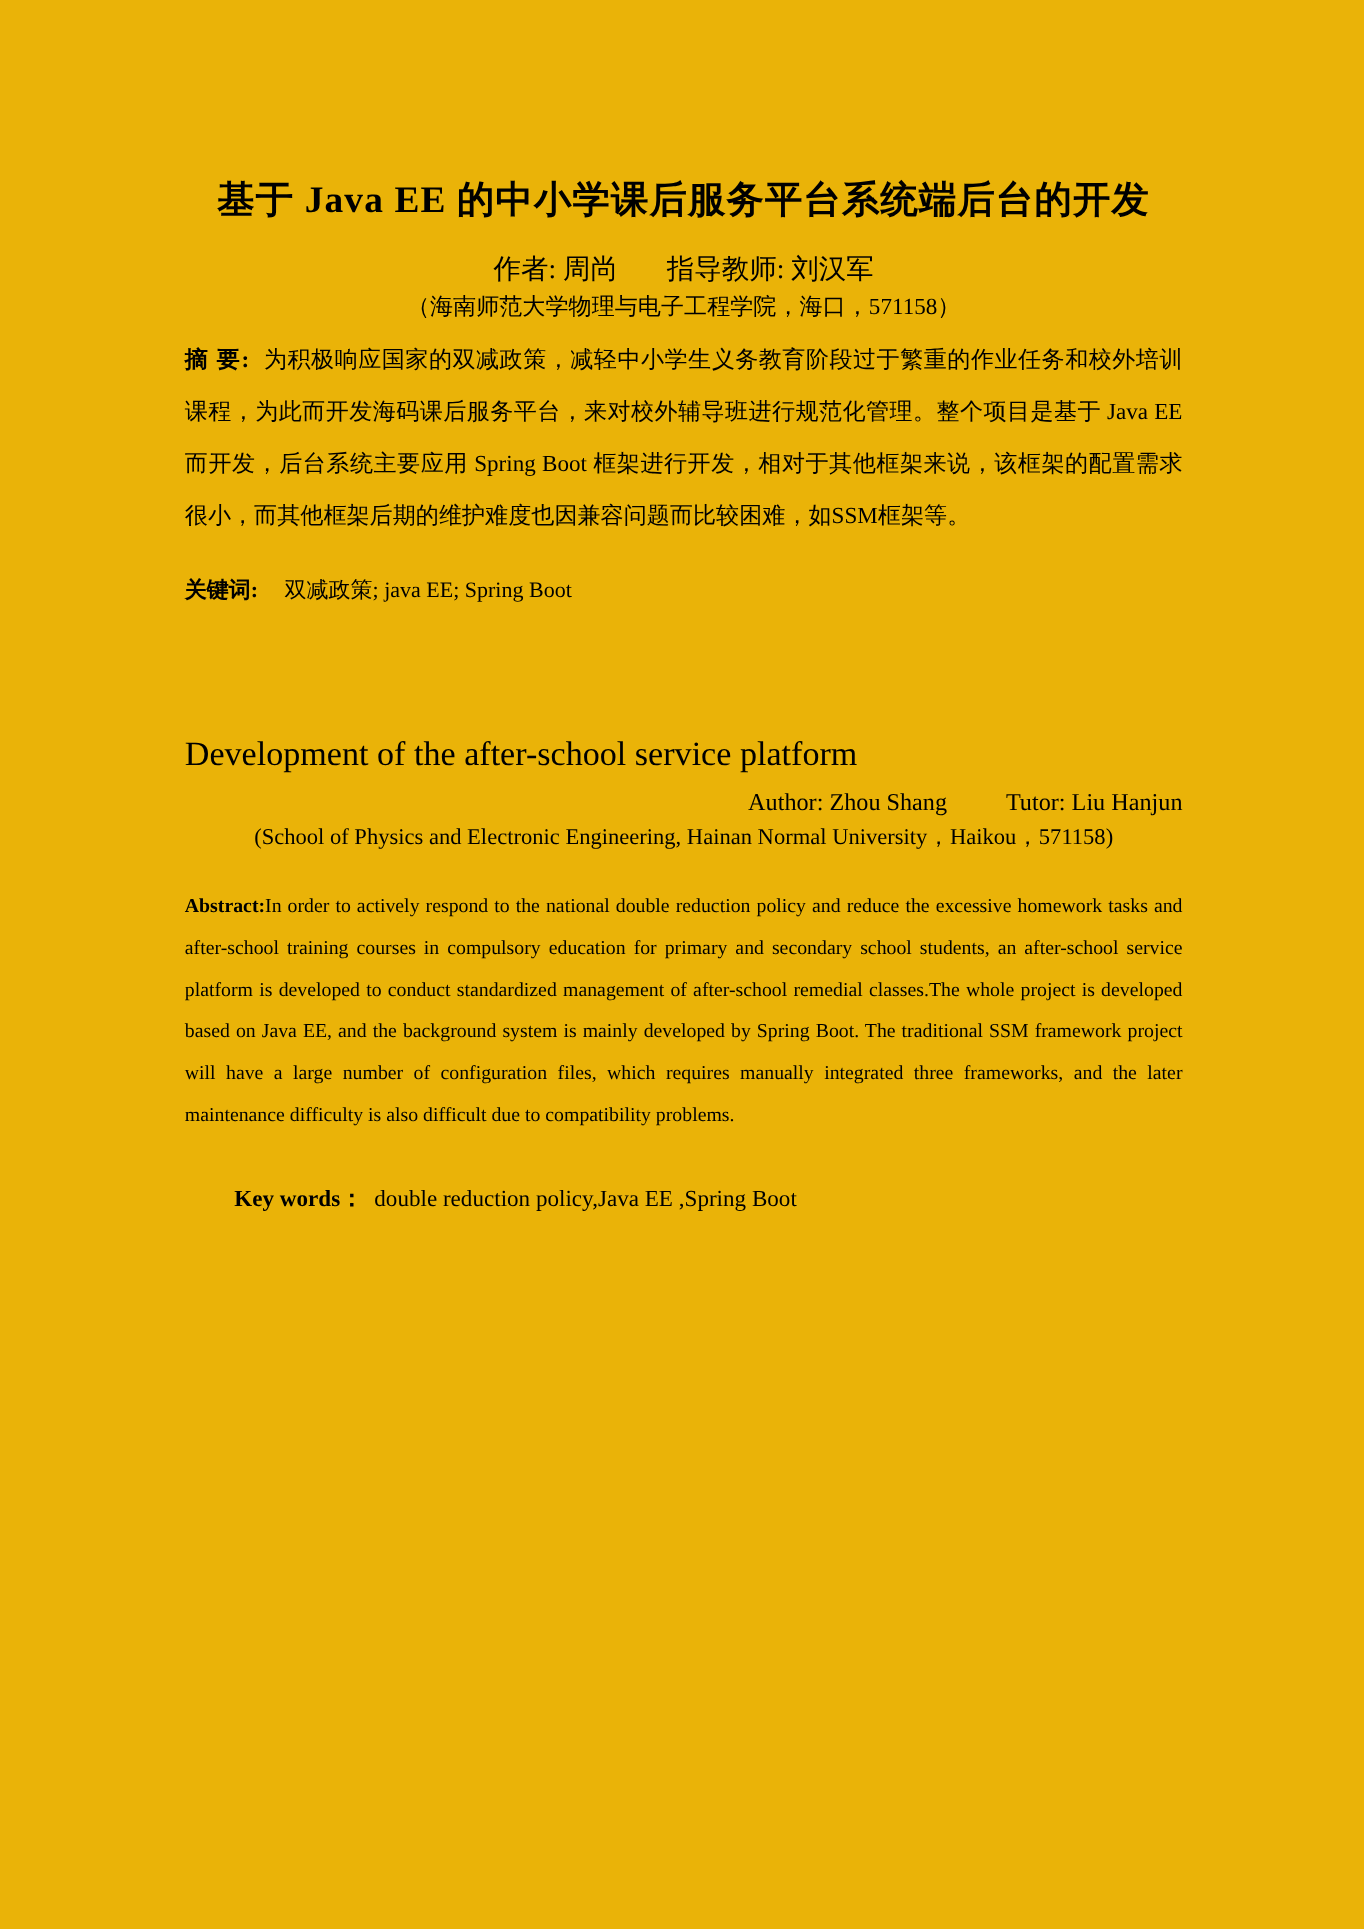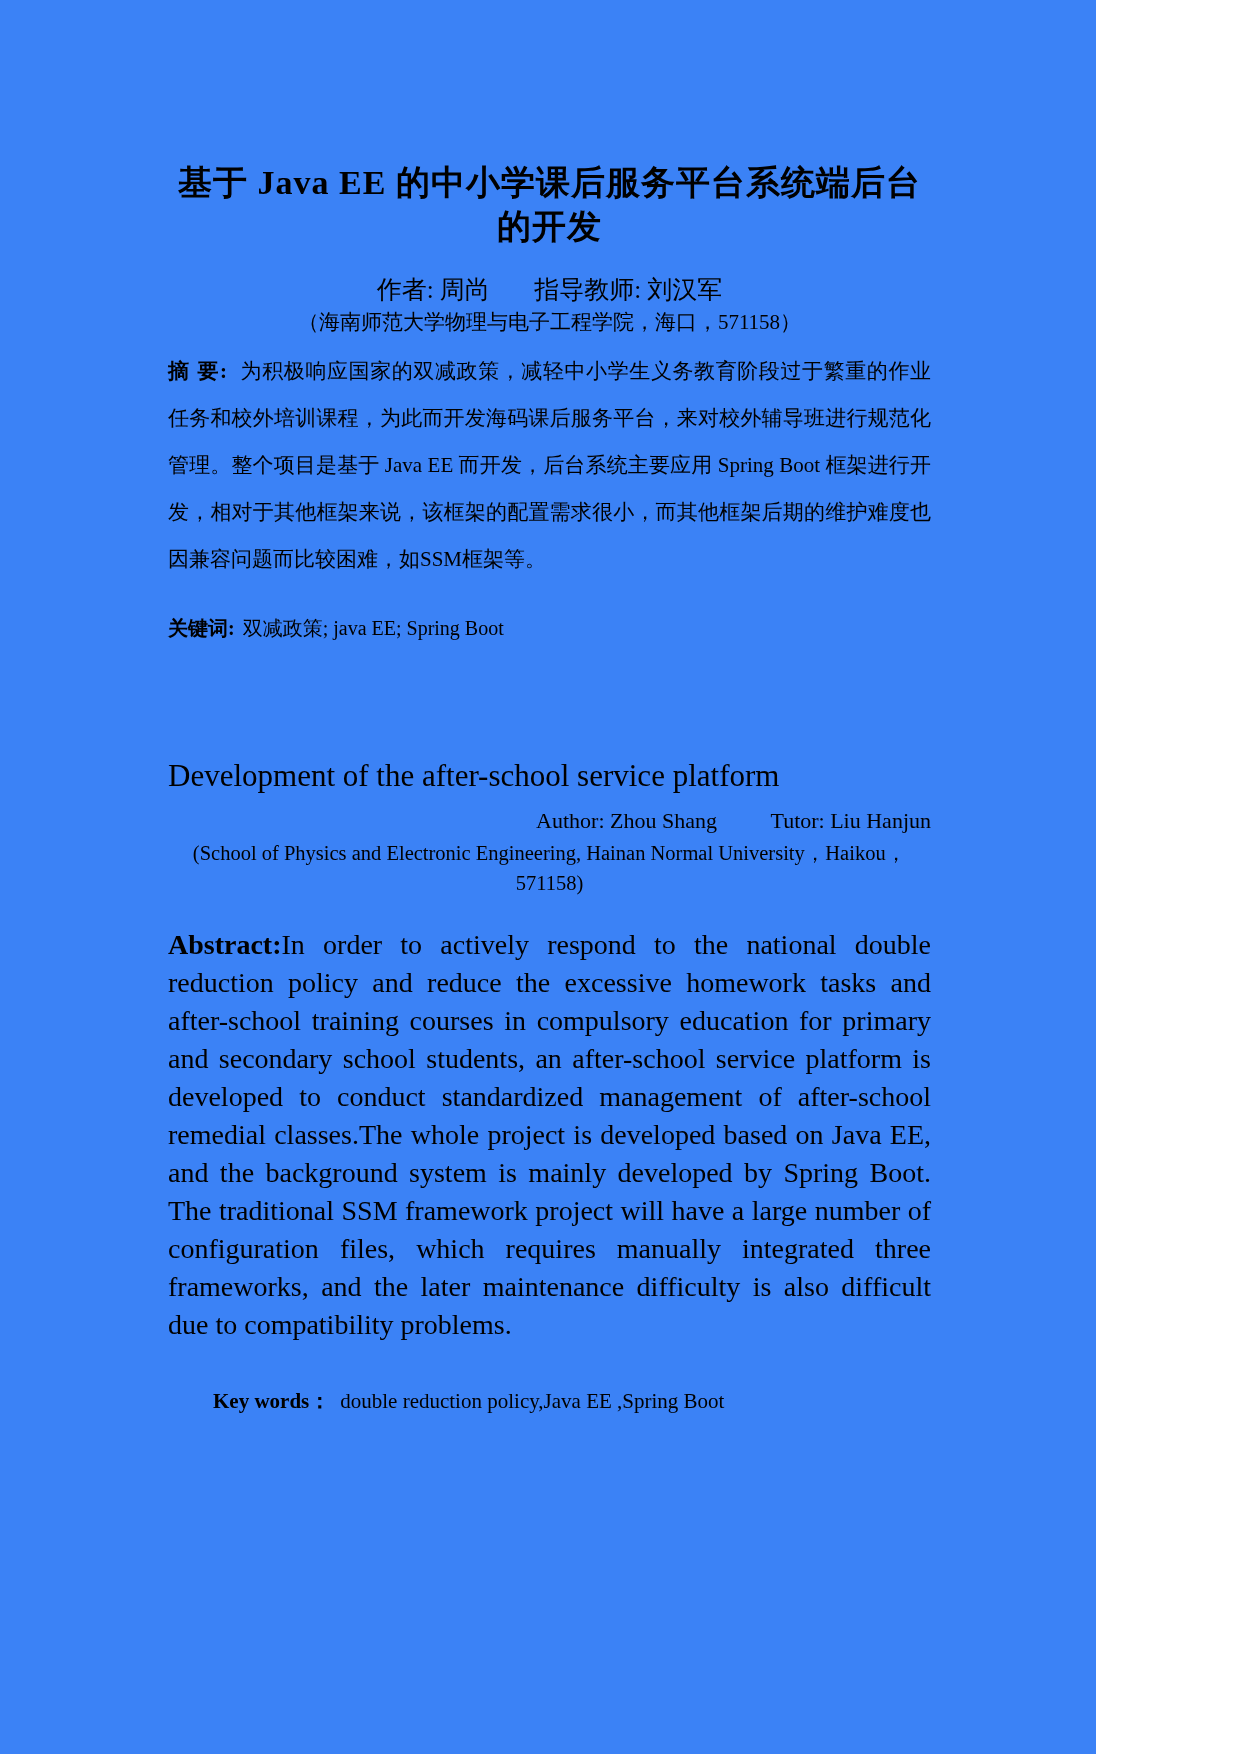--- a/index.html
+++ b/index.html
@@ -1,20 +1,20 @@
 <!DOCTYPE html>
 <html><head>
 <meta charset="utf-8">
 <style>
   html, body { margin: 0; padding: 0; background: #ffffff; }
   .page {
     position: relative;
-    width: 1096px;
+    width: 1240px;
     height: 1754px;
-    background: #3b82f6;
+    background: #eab308;
     color: #000000;
     box-sizing: border-box;
     padding: 138px 165px 0 168px;
     font-family: "Liberation Serif", "DejaVu Serif", serif;
     overflow: hidden;
   }
 
   
   .zh-title {
     font-size: 34px;
@@ -47,21 +47,21 @@
     letter-spacing: 1px;
     margin-right: 12px;
   }
   .zh-keywords {
     margin-top: 30px;
     font-size: 20px;
     line-height: 1.5;
   }
   .zh-keywords .label {
     font-weight: bold;
-    margin-right: 8px;
+    margin-right: 24px;
   }
 
   
   .en-title {
     margin-top: 116px;
     font-size: 31px;
     font-weight: normal;
     text-align: left;
     padding-right: 112px; 
     line-height: 1.1;
@@ -75,21 +75,21 @@
   }
   .en-authors .en-tutor { margin-left: 48px; }
   .en-affiliation {
     margin-top: 2px;
     font-size: 20.5px;
     text-align: center;
     line-height: 30px;
   }
   .en-abstract {
     margin-top: 28px;
-    font-size: 28px;
+    font-size: 18px;
     line-height: 38px;
     text-align: justify;
   }
   .en-abstract .label { font-weight: bold; }
   .en-keywords {
     margin-top: 42px;
     font-size: 21px;
     line-height: 1.5;
     margin-left: 45px;
   }

